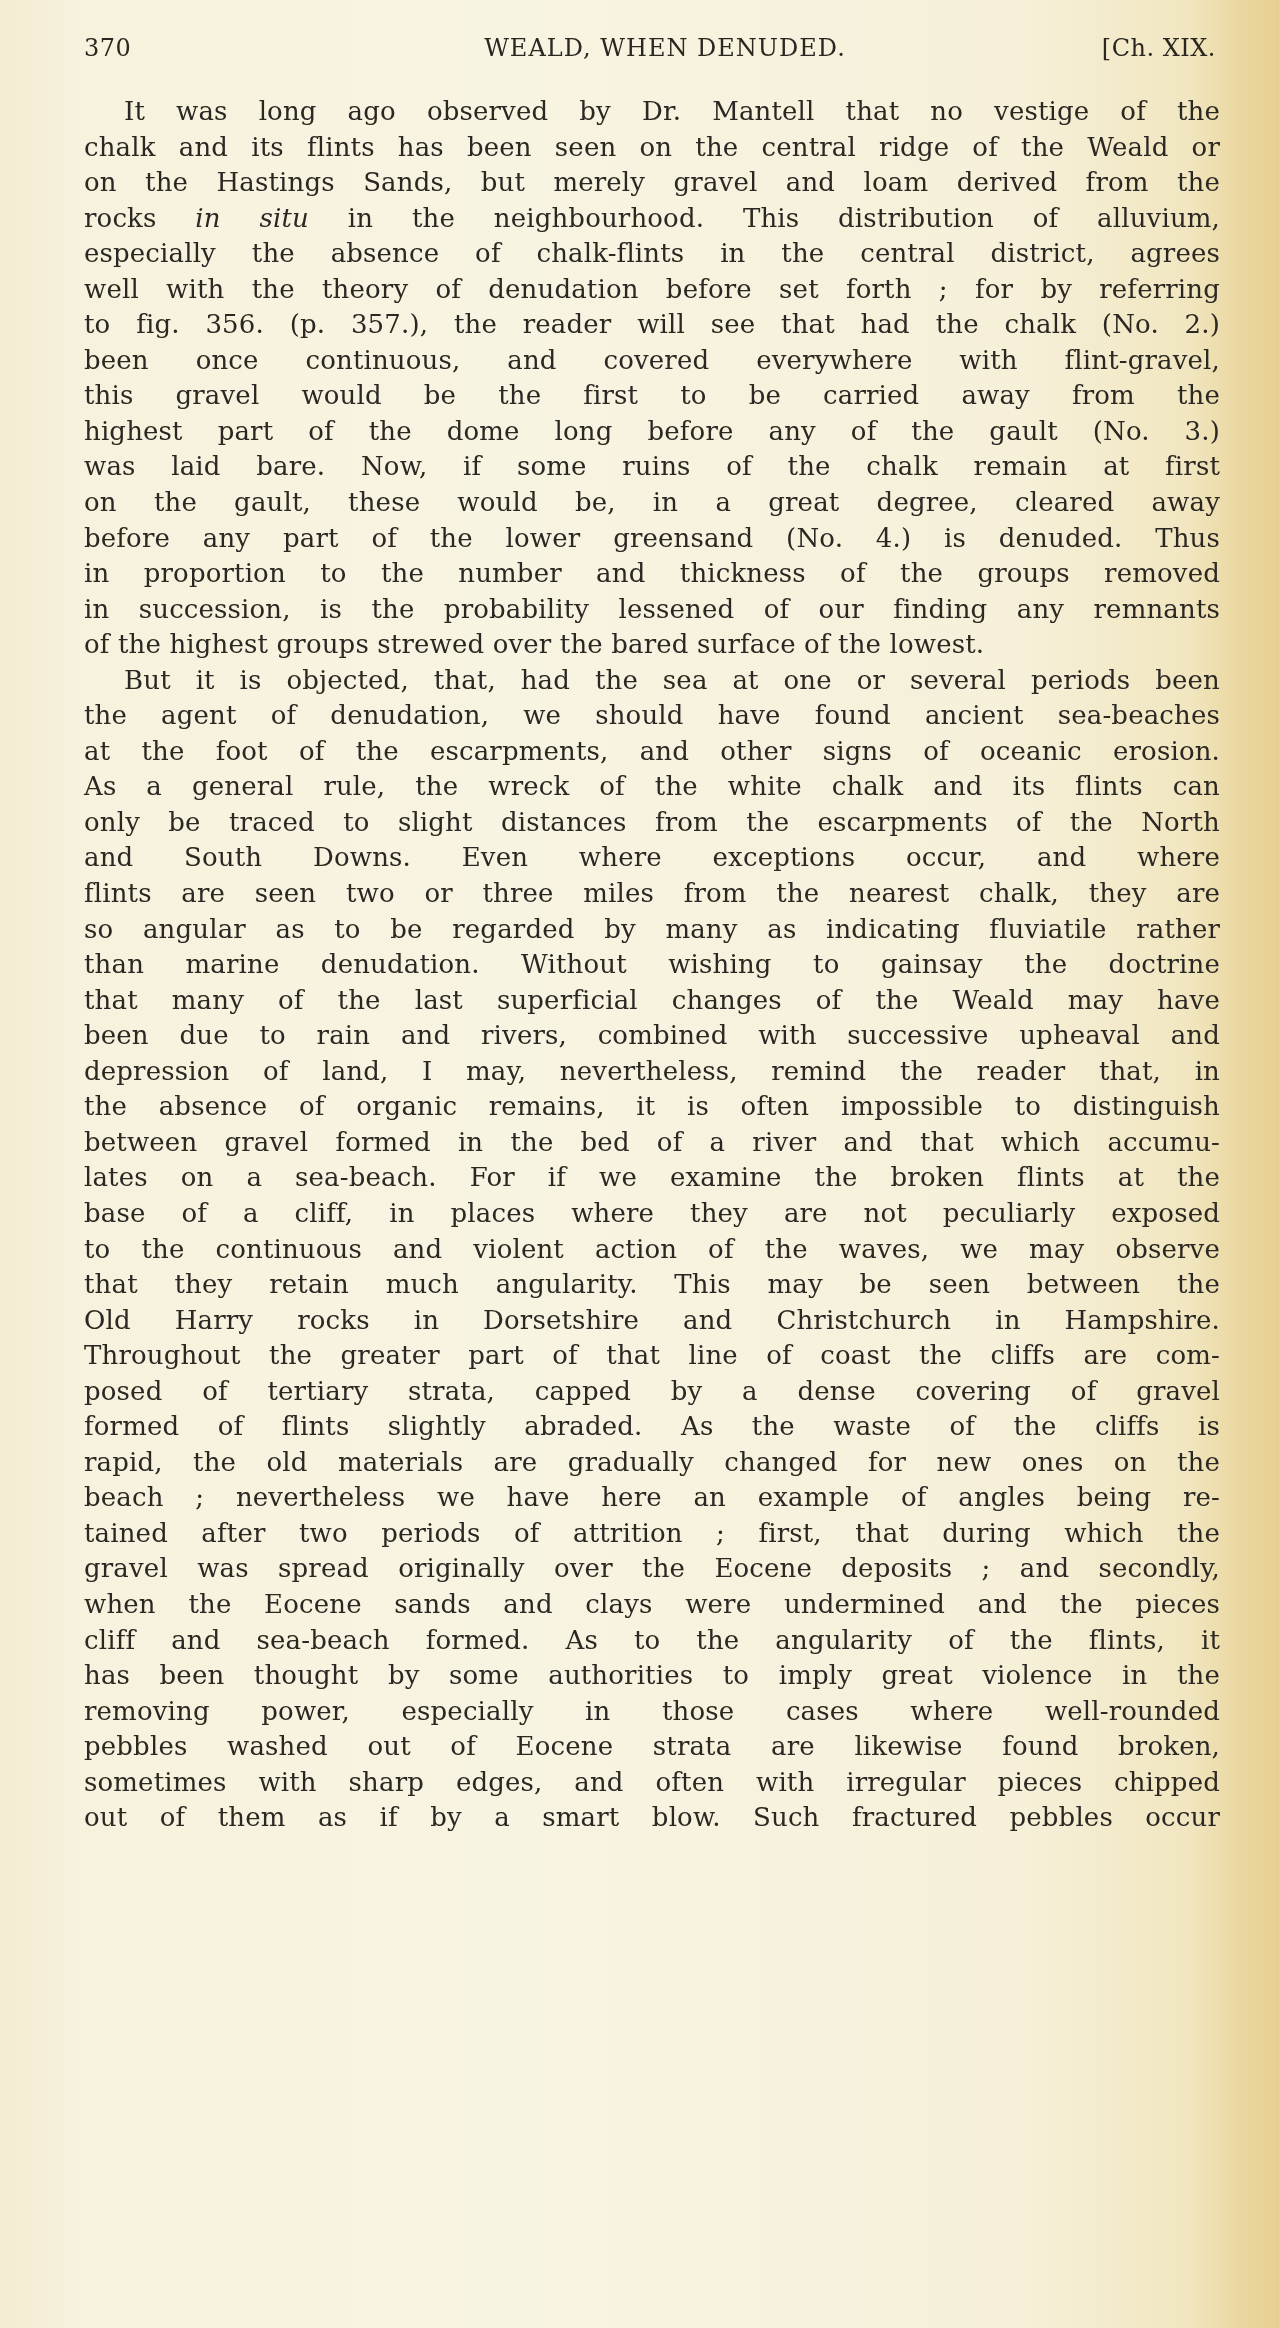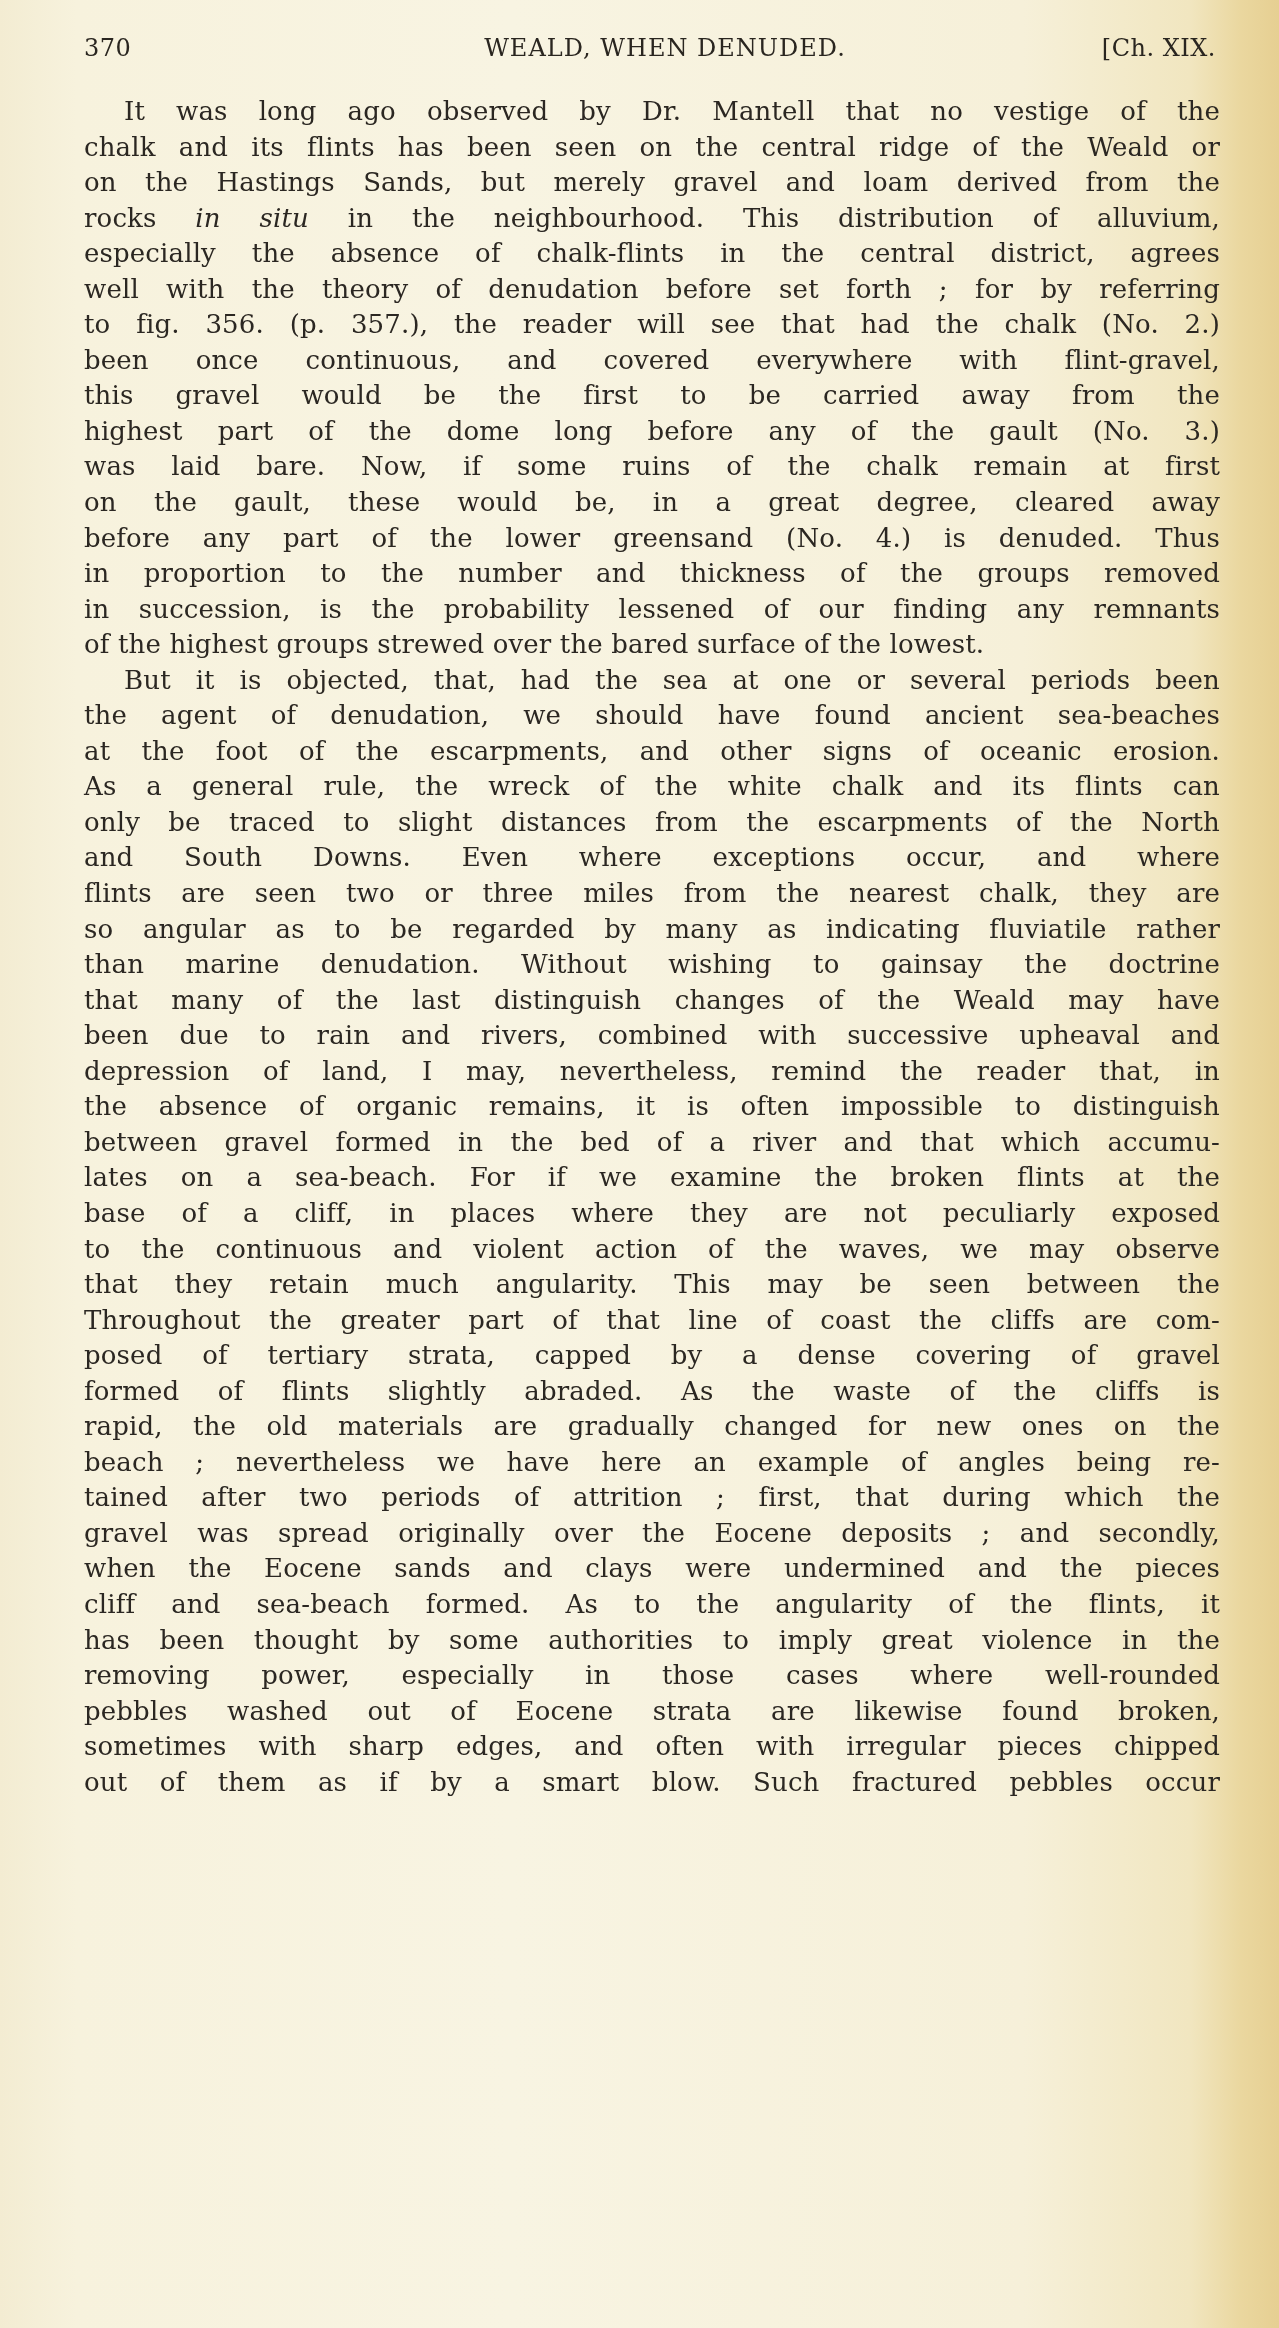--- a/index.html
+++ b/index.html
@@ -111,29 +111,30 @@
       <div>
         <span class="line indent">But it is objected, that, had the sea at one or several periods been</span>
         <span class="line">the agent of denudation, we should have found ancient sea-beaches</span>
         <span class="line">at the foot of the escarpments, and other signs of oceanic erosion.</span>
         <span class="line">As a general rule, the wreck of the white chalk and its flints can</span>
         <span class="line">only be traced to slight distances from the escarpments of the North</span>
         <span class="line">and South Downs.  Even where exceptions occur, and where</span>
         <span class="line">flints are seen two or three miles from the nearest chalk, they are</span>
         <span class="line">so angular as to be regarded by many as indicating fluviatile rather</span>
         <span class="line">than marine denudation.  Without wishing to gainsay the doctrine</span>
-        <span class="line">that many of the last distinguish changes of the Weald may have</span>
+        <span class="line">that many of the last superficial changes of the Weald may have</span>
         <span class="line">been due to rain and rivers, combined with successive upheaval and</span>
         <span class="line">depression of land, I may, nevertheless, remind the reader that, in</span>
         <span class="line">the absence of organic remains, it is often impossible to distinguish</span>
         <span class="line">between gravel formed in the bed of a river and that which accumu-</span>
         <span class="line">lates on a sea-beach.  For if we examine the broken flints at the</span>
         <span class="line">base of a cliff, in places where they are not peculiarly exposed</span>
         <span class="line">to the continuous and violent action of the waves, we may observe</span>
         <span class="line">that they retain much angularity.  This may be seen between the</span>
+        <span class="line">Old Harry rocks in Dorsetshire and Christchurch in Hampshire.</span>
         <span class="line">Throughout the greater part of that line of coast the cliffs are com-</span>
         <span class="line">posed of tertiary strata, capped by a dense covering of gravel</span>
         <span class="line">formed of flints slightly abraded.  As the waste of the cliffs is</span>
         <span class="line">rapid, the old materials are gradually changed for new ones on the</span>
         <span class="line">beach ; nevertheless we have here an example of angles being re-</span>
         <span class="line">tained after two periods of attrition ; first, that during which the</span>
         <span class="line">gravel was spread originally over the Eocene deposits ; and secondly,</span>
         <span class="line">when the Eocene sands and clays were undermined and the pieces</span>
         <span class="line">cliff and sea-beach formed.  As to the angularity of the flints, it</span>
         <span class="line">has been thought by some authorities to imply great violence in the</span>

